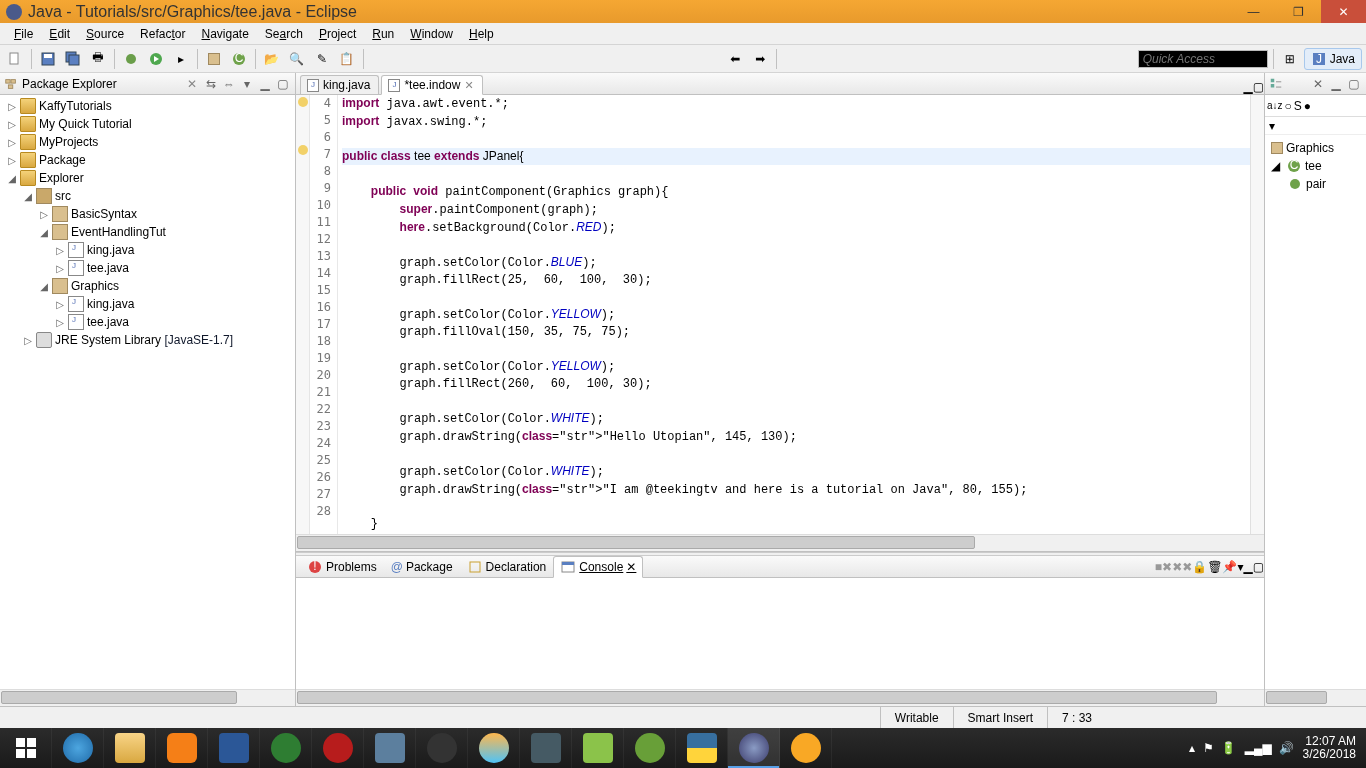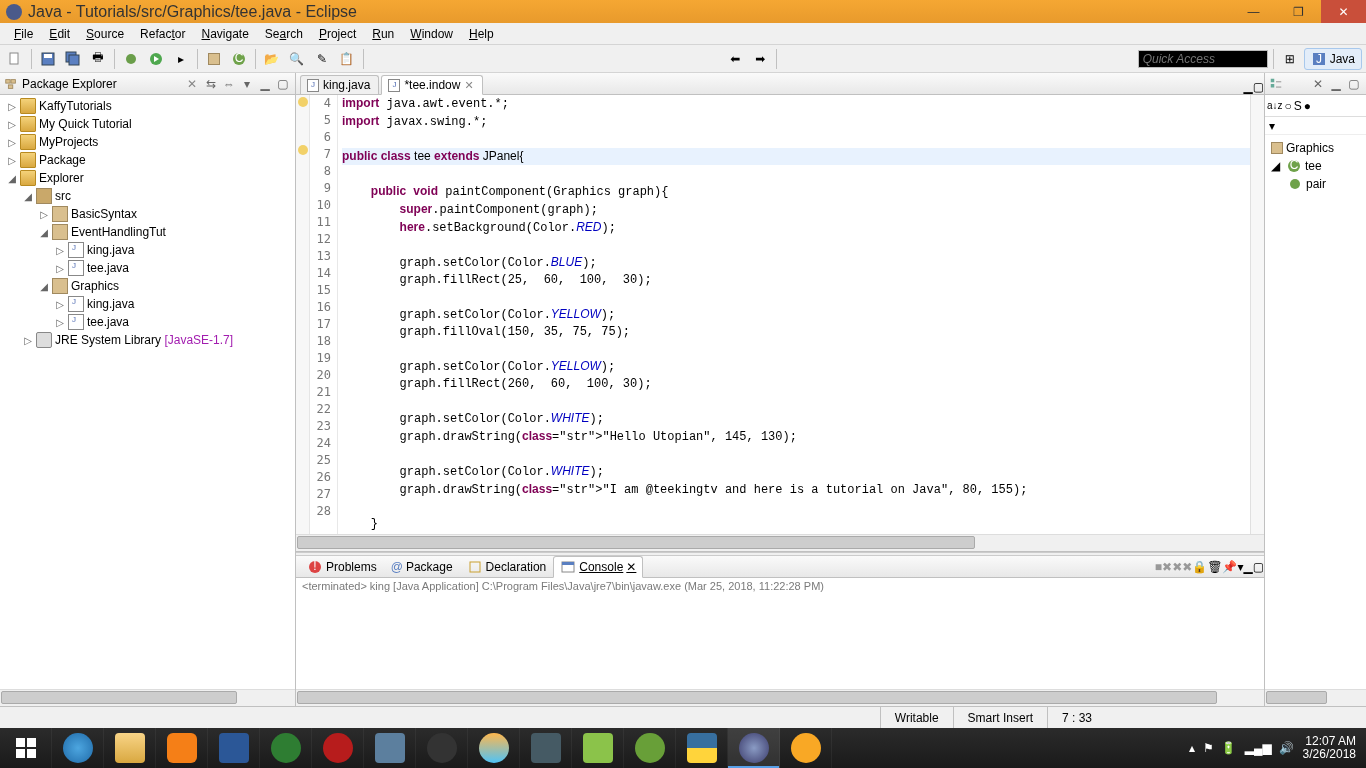--- a/index.html
+++ b/index.html
@@ -241,21 +241,21 @@
       <div class="tree-row" style="padding-left:52px">
           <span class="twisty">▷</span>
           <div class="ticon ic-java"></div>
           <span>king.java</span>
         </div>
       <div class="tree-row" style="padding-left:52px">
           <span class="twisty">▷</span>
           <div class="ticon ic-java"></div>
           <span>tee.java</span>
         </div>
-      <div class="tree-row" style="padding-left:20px"><span class="twisty">▷</span><div class="ticon ic-jar"></div><span>JRE System Library</span>&nbsp;<span style="color:#a21caf">[JavaSE-1.7]</span></div>
+      <div class="tree-row" style="padding-left:20px"><span class="twisty">▷</span><div class="ticon ic-jar"></div><span>JRE System Library</span>&nbsp;<span style="color:#0f172a">[JavaSE-1.7]</span></div>
     </div>
     <div class="scroll-h">
         <div class="thumb" style="width:80%"></div>
       </div>
   </div>
 
   <div class="center-panel">
     <div class="editor-area">
       <div class="editor-tabs">
         <div class="editor-tab">
@@ -369,21 +369,20 @@
         <span class="vh-btn" style="color:#999">■</span>
         <span class="vh-btn" style="color:#999">✖</span>
         <span class="vh-btn" style="color:#999">✖✖</span>
         <span class="vh-btn">🔒</span>
         <span class="vh-btn">🗑</span>
         <span class="vh-btn">📌</span>
         <span class="vh-btn">▾</span>
         <span class="vh-btn">▁</span>
         <span class="vh-btn">▢</span>
       </div>
-      <div class="console-term">&lt;terminated&gt; king [Java Application] C:\Program Files\Java\jre7\bin\javaw.exe (Mar 25, 2018, 11:22:28 PM)</div>
       <div style="flex:1;background:#fff"></div>
       <div class="scroll-h">
           <div class="thumb" style="width:95%"></div>
         </div>
     </div>
   </div>
 
   <div class="right-panel">
     <div class="view-header">
       <svg class="vh-icon" viewBox="0 0 16 16">

